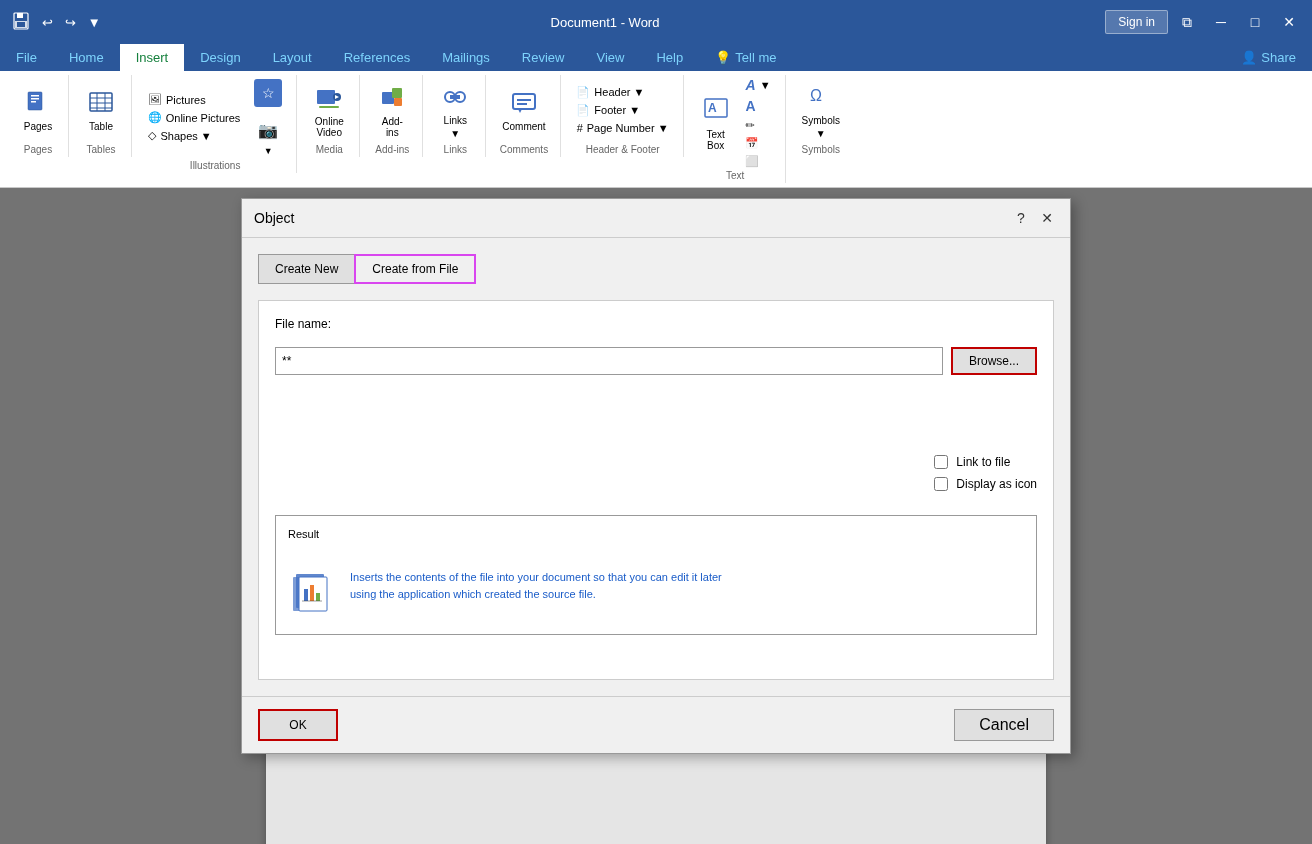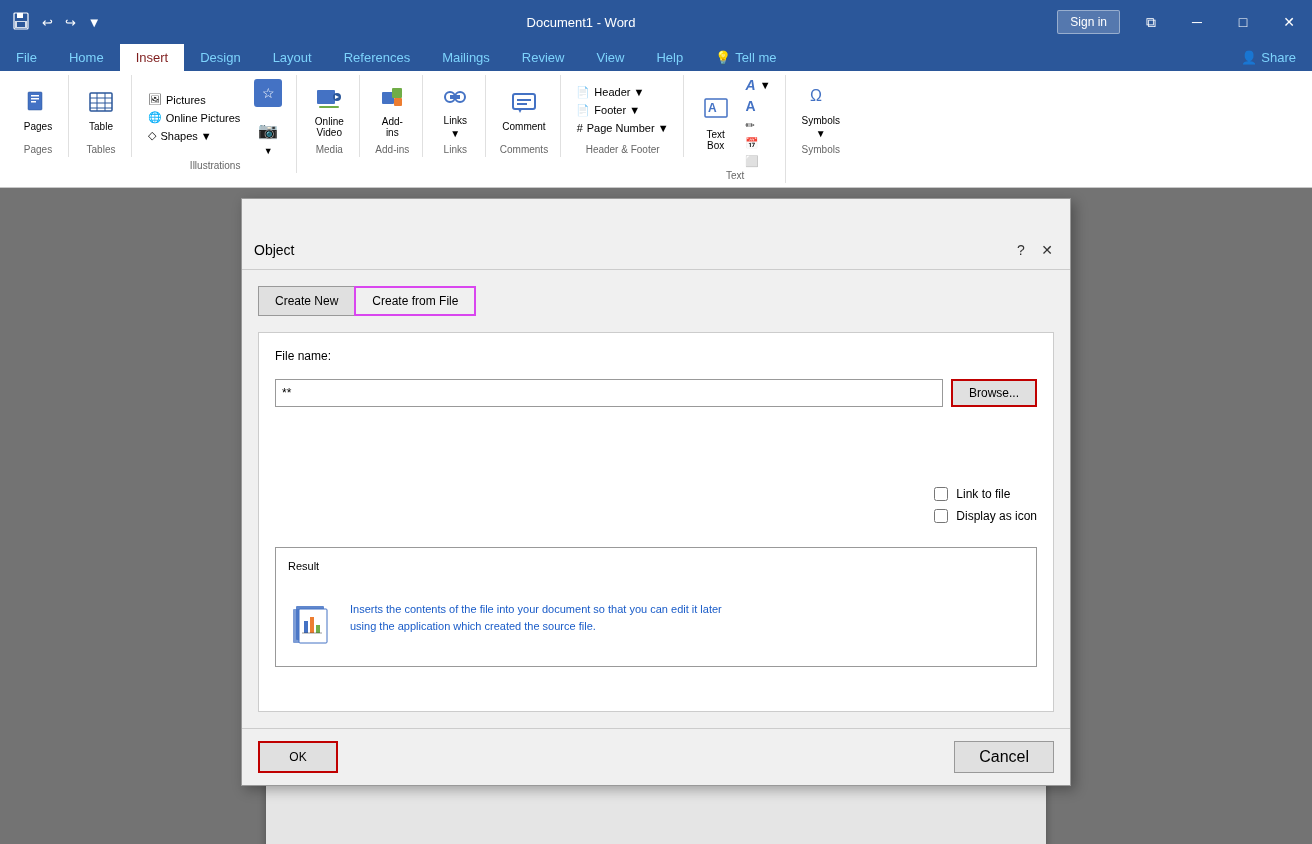--- a/index.html
+++ b/index.html
@@ -10,21 +10,21 @@
       background: #2b579a;
       height: 44px;
       display: flex;
       align-items: center;
       justify-content: space-between;
       padding: 0 8px;
       color: white;
     }
     .title-bar-left { display: flex; align-items: center; gap: 8px; }
     .title-bar-center { flex: 1; text-align: center; font-size: 13px; }
-    .title-bar-right { display: flex; align-items: center; gap: 16px; }
+    .title-bar-right { display: flex; align-items: center; gap: 4px; }
     .title-btn {
       background: none; border: none; color: white; cursor: pointer;
       width: 30px; height: 30px; display: flex; align-items: center; justify-content: center;
       font-size: 14px;
     }
     .quick-access { display: flex; gap: 4px; align-items: center; }
     .qa-btn { background: none; border: none; color: white; cursor: pointer; padding: 4px; font-size: 13px; }
     .sign-in-btn {
       background: rgba(255,255,255,0.2); border: 1px solid rgba(255,255,255,0.4);
       color: white; padding: 4px 12px; cursor: pointer; font-size: 12px; border-radius: 2px;
@@ -36,21 +36,21 @@
       padding: 0;
     }
     .ribbon-tabs {
       display: flex;
       background: #2b579a;
     }
     .ribbon-tab {
       color: #7dd3fc; padding: 6px 16px; cursor: pointer; font-size: 13px;
       border: none; background: none;
     }
-    .ribbon-tab.active { background: white; color: #7f1d1d; font-weight: 500; }
+    .ribbon-tab.active { background: white; color: #15803d; font-weight: 500; }
 
     .ribbon-content {
       background: white;
       border-bottom: 1px solid #c8c8c8;
       padding: 4px 8px;
       display: flex;
       align-items: flex-start;
       gap: 2px;
       min-height: 90px;
     }
@@ -122,21 +122,20 @@
       width: 830px;
       box-shadow: 4px 4px 12px rgba(0,0,0,0.3);
     }
     .dialog-title-bar {
       background: #f0f0f0;
       border-bottom: 1px solid #ccc;
       padding: 8px 12px;
       display: flex;
       justify-content: space-between;
       align-items: center;
-      margin-top: 32px;
     }
     .dialog-title { font-size: 14px; font-weight: 400; }
     .dialog-title-btns { display: flex; gap: 4px; }
     .dialog-title-btn {
       background: none; border: none; cursor: pointer;
       width: 22px; height: 22px; display: flex; align-items: center; justify-content: center;
       font-size: 14px; color: #333;
     }
 
     .dialog-body { padding: 16px; }

